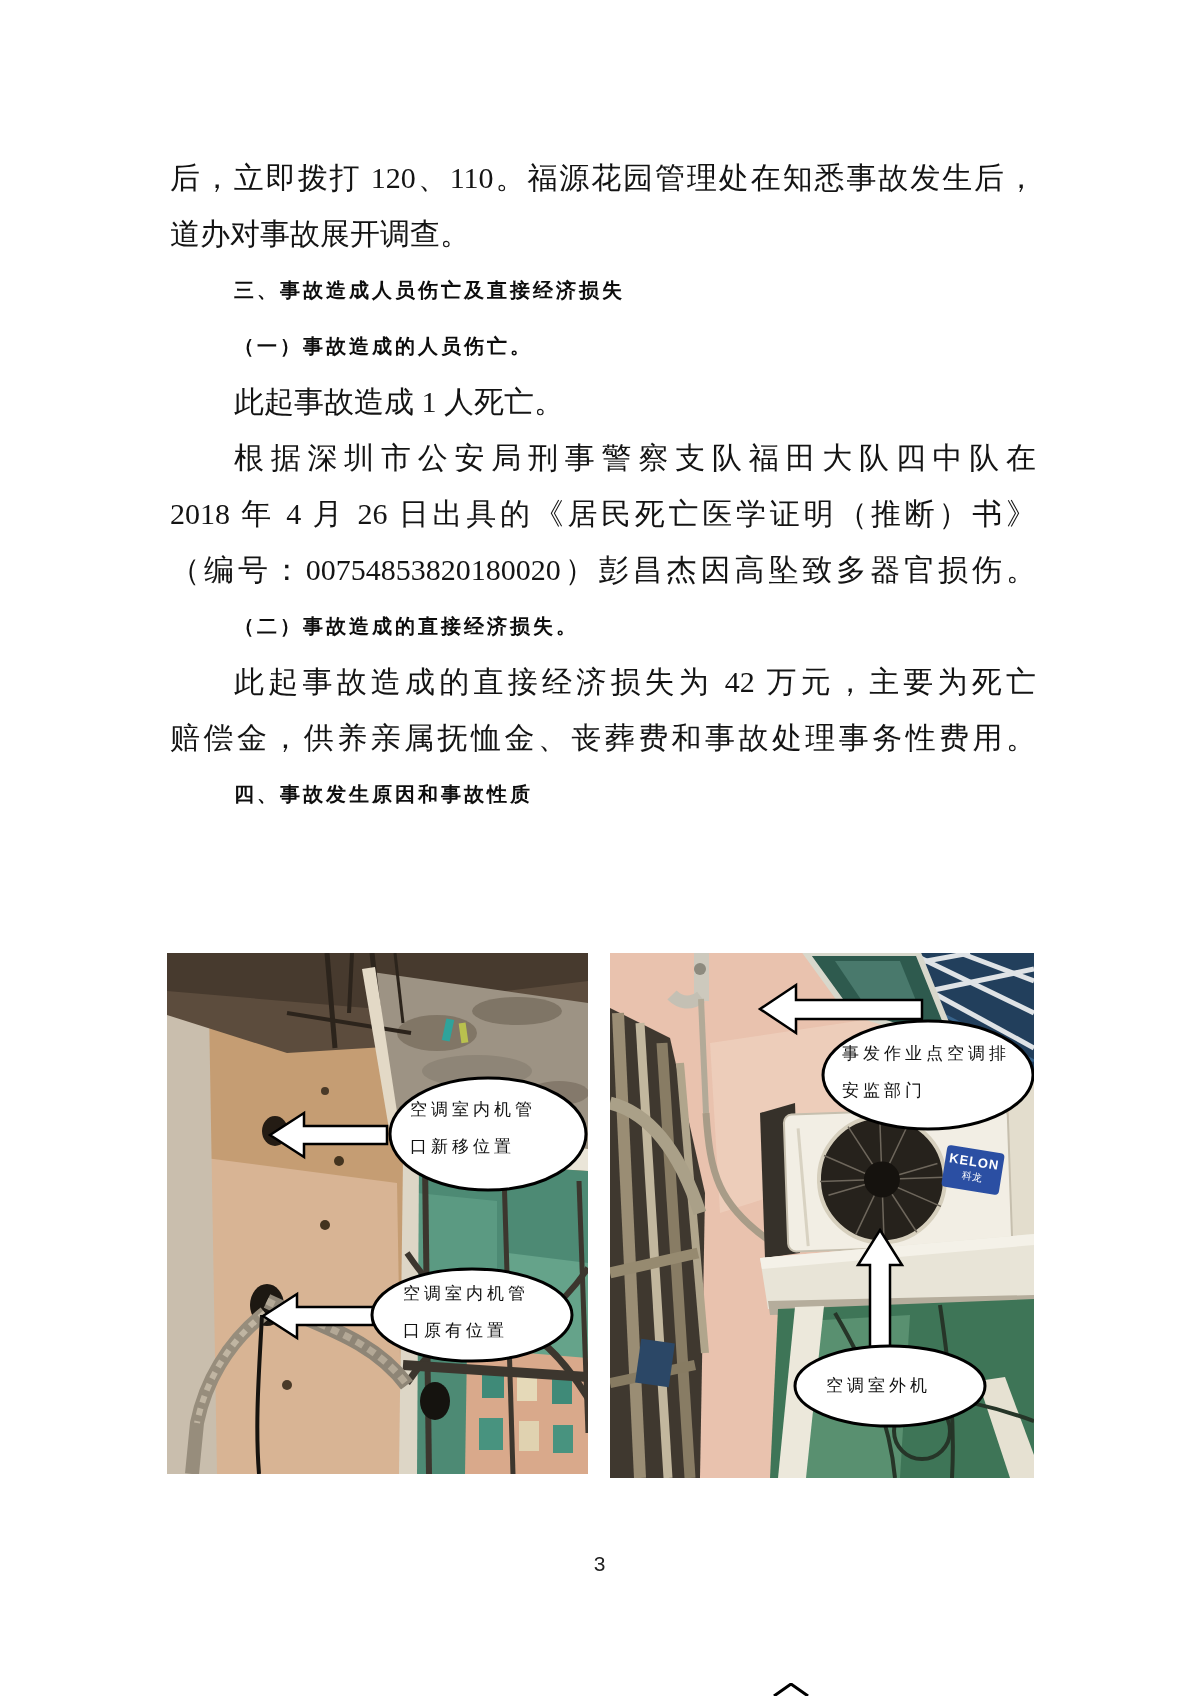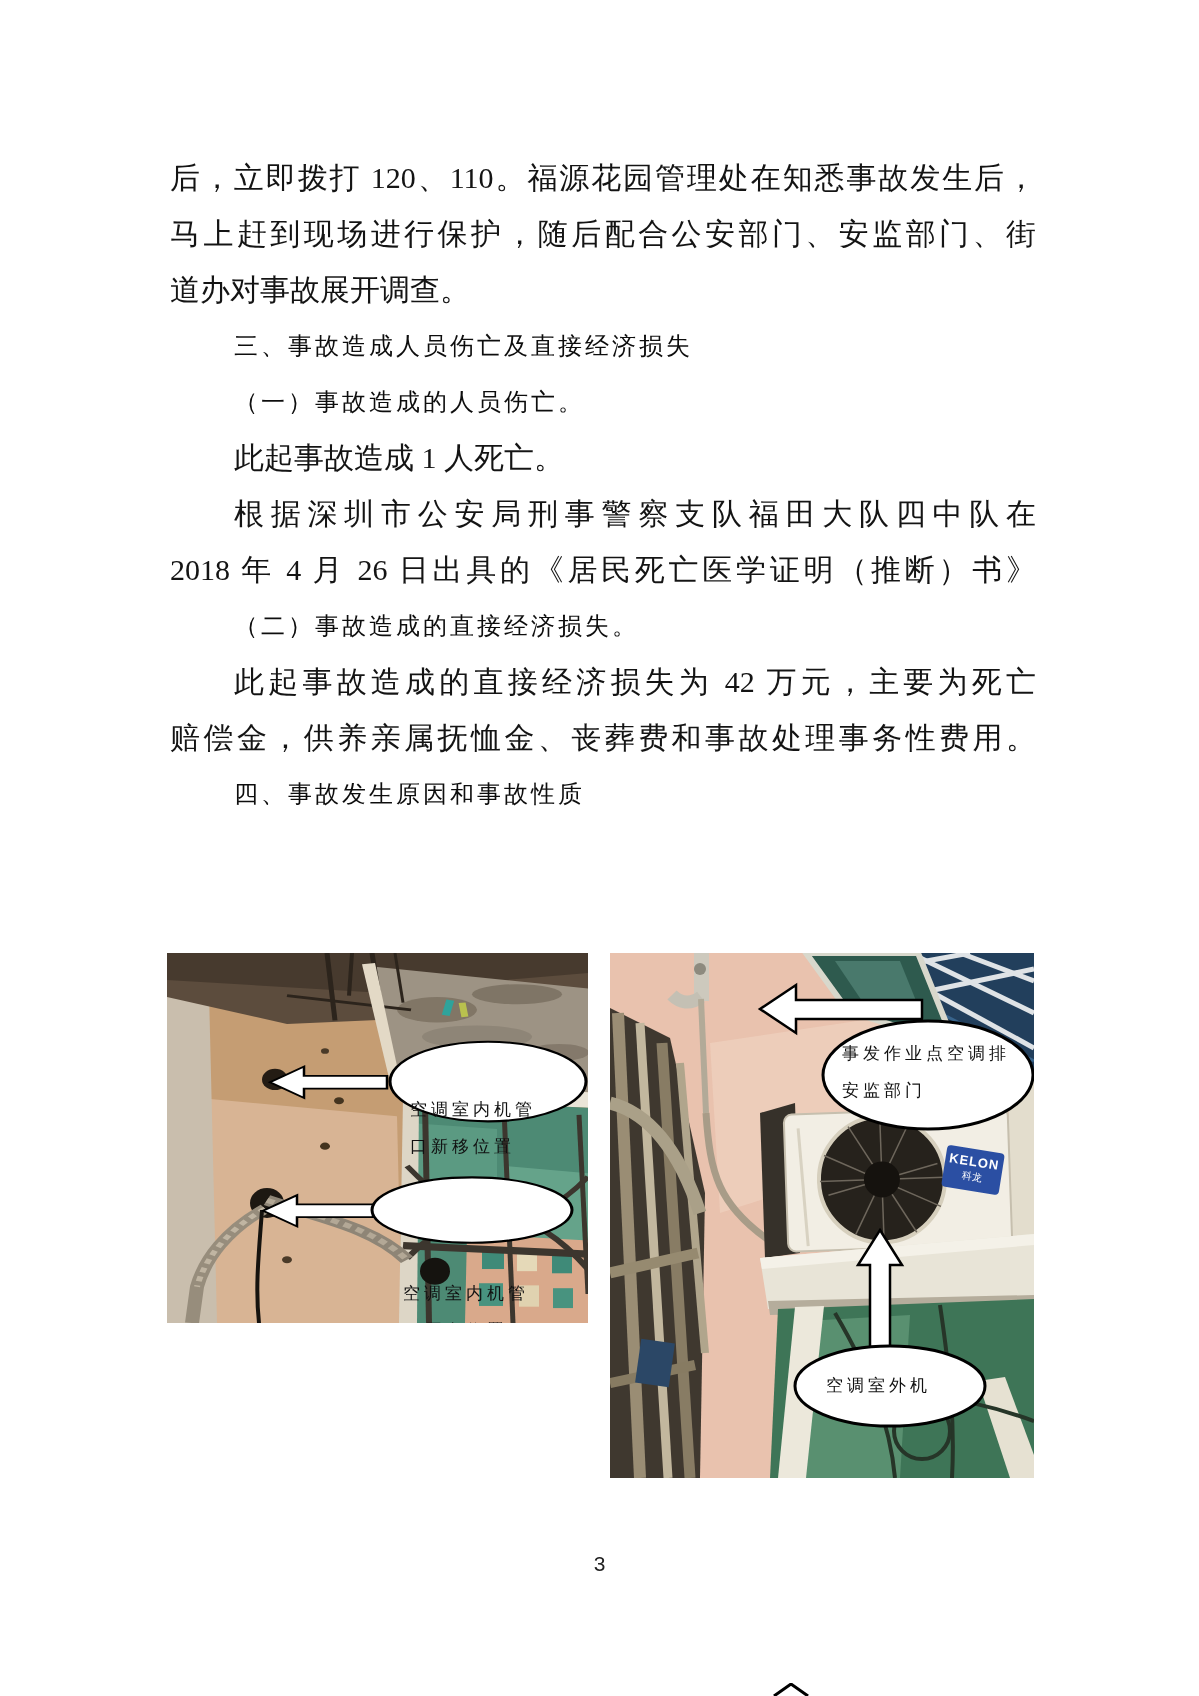--- a/index.html
+++ b/index.html
@@ -3,24 +3,24 @@
 <meta charset="utf-8">
 <style>
   html,body{margin:0;padding:0;background:#fff;}
   #page{position:relative;width:1199px;height:1696px;background:#ffffff;overflow:hidden;
         font-family:"Liberation Serif", serif;color:#1a1a1a;}
   
   #doc-text{position:absolute;left:170px;top:150px;width:866px;}
   .line{width:100%;font-size:30px;line-height:56px;height:56px;white-space:nowrap;color:#141414;}
   .just{white-space:normal;text-align:justify;text-align-last:justify;}
   .ind{text-indent:64px;}
-  .hd{font-family:"Liberation Sans", sans-serif;font-weight:normal;font-size:24px;letter-spacing:3px;color:#0d0d0d;}
+  .hd{font-family:"Liberation Sans", sans-serif;font-weight:bold;font-size:20px;letter-spacing:3px;color:#0d0d0d;}
   
   .photo{position:absolute;overflow:hidden;}
-  #photo-left{left:167px;top:953px;width:421px;height:370px;}
+  #photo-left{left:167px;top:953px;width:421px;height:521px;}
   #photo-right{left:610px;top:953px;width:424px;height:525px;}
   .photo svg{position:absolute;left:0;top:0;width:100%;height:100%;}
   .callout-text{position:absolute;font-family:"Liberation Serif", serif;font-size:17px;
                 line-height:37px;letter-spacing:4px;color:#111;white-space:nowrap;}
   .badge{position:absolute;left:334px;top:196px;width:58px;height:42px;background:#2b4fa3;
          border-radius:4px;transform:rotate(9deg);color:#fff;text-align:center;
          font-family:"Liberation Sans", sans-serif;}
   .badge .b1{display:block;font-weight:bold;font-size:13px;line-height:18px;margin-top:4px;letter-spacing:1px;}
   .badge .b2{display:block;font-size:10px;line-height:12px;}
   
@@ -28,27 +28,27 @@
                font-family:"Liberation Sans", sans-serif;font-size:21px;color:#222;}
   #bottom-caret{position:absolute;left:772px;top:1683px;}
 </style>
 </head>
 <body>
 
 <div id="page">
 
   <div id="doc-text">
     <div class="line just">后，立即拨打 120、110。福源花园管理处在知悉事故发生后，</div>
-    <div class="line just">马上赶到现场进行保护，随后配合公安部门、安监部门、街</div>
     <div class="line">道办对事故展开调查。</div>
     <div class="line hd ind">三、事故造成人员伤亡及直接经济损失</div>
     <div class="line hd ind">（一）事故造成的人员伤亡。</div>
     <div class="line ind">此起事故造成 1 人死亡。</div>
     <div class="line just ind">根据深圳市公安局刑事警察支队福田大队四中队在</div>
     <div class="line just">2018 年 4 月 26 日出具的《居民死亡医学证明（推断）书》</div>
+    <div class="line just">（编号：00754853820180020）彭昌杰因高坠致多器官损伤。</div>
     <div class="line hd ind">（二）事故造成的直接经济损失。</div>
     <div class="line just ind">此起事故造成的直接经济损失为 42 万元，主要为死亡</div>
     <div class="line just">赔偿金，供养亲属抚恤金、丧葬费和事故处理事务性费用。</div>
     <div class="line hd ind">四、事故发生原因和事故性质</div>
   </div>
 
   <div id="photo-left" class="photo">
     <svg viewBox="0 0 421 521" preserveAspectRatio="none">
 
       <rect width="421" height="521" fill="#c59d73"></rect>

